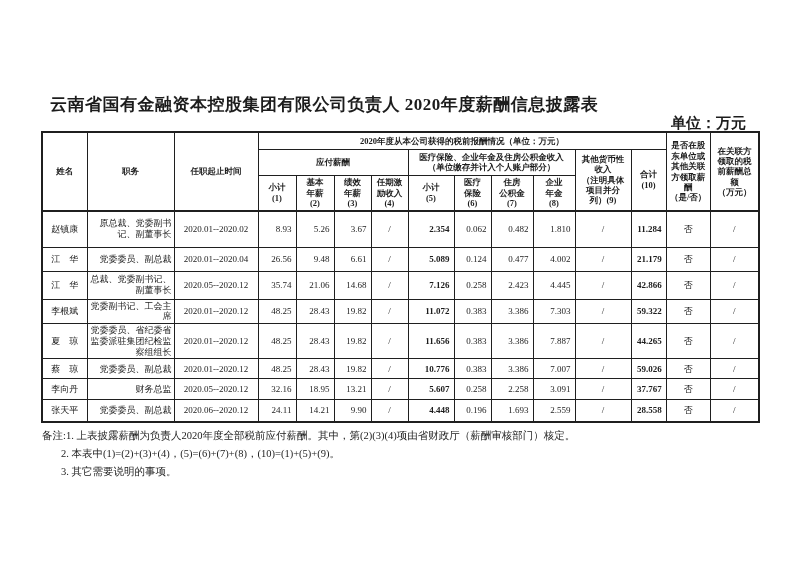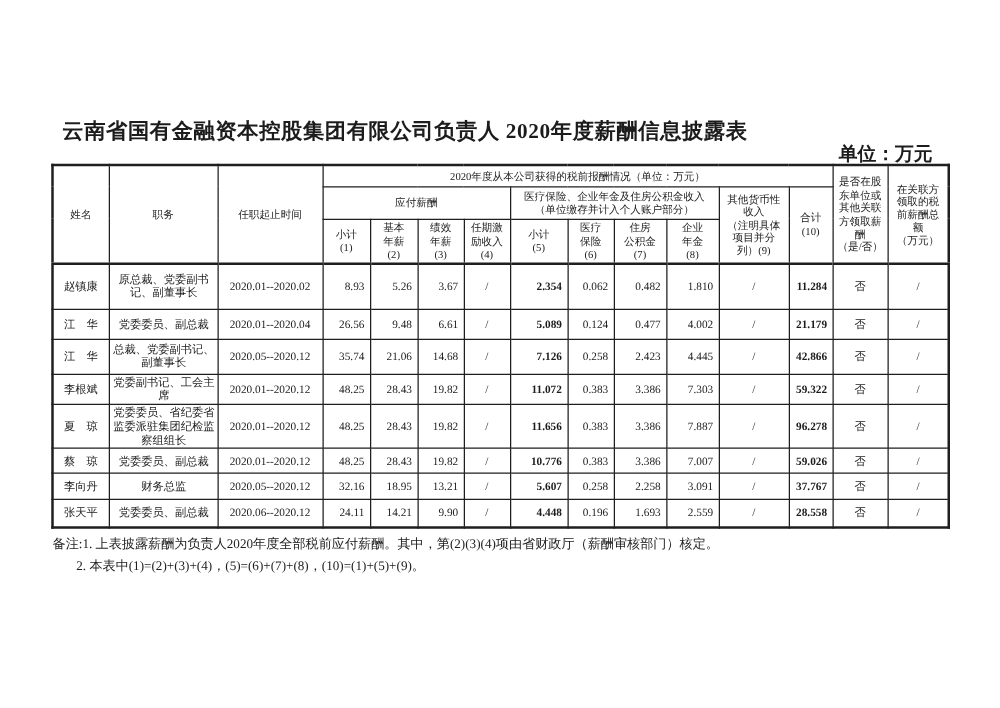--- a/index.html
+++ b/index.html
@@ -14,39 +14,39 @@
   .unit-label{
     position:absolute;top:114px;left:41px;width:705px;text-align:right;
     font-size:15px;font-weight:bold;
   }
   table.salary{
     position:absolute;top:131px;left:41px;width:717px;
     border-collapse:collapse;table-layout:fixed;border:2px solid #1f1f1f;
   }
   .salary th,.salary td{border:1px solid #1f1f1f;overflow:hidden;vertical-align:middle;}
   .salary th{
-    font-size:8.5px;font-weight:normal;text-align:center;line-height:1.22;
+    font-size:8.5px;font-weight:bold;text-align:center;line-height:1.22;
     padding:0 1px;white-space:pre-line;
   }
   .salary thead tr:nth-child(1){height:17px;}
   .salary thead tr:nth-child(2){height:26px;}
   .salary thead tr:nth-child(3){height:36px;}
   .salary thead th{border-bottom-color:#1f1f1f;}
   .salary thead tr:nth-child(3) th,
   .salary thead th[rowspan]{border-bottom-width:2px;}
   .salary td{font-size:9px;line-height:1.2;padding:1px 2px;}
   .salary tbody tr:nth-child(1){height:36px;}
   .salary tbody tr:nth-child(2){height:24px;}
   .salary tbody tr:nth-child(3){height:28px;}
   .salary tbody tr:nth-child(4){height:23px;}
   .salary tbody tr:nth-child(5){height:32px;}
   .salary tbody tr:nth-child(6){height:20px;}
   .salary tbody tr:nth-child(7){height:21px;}
   .salary tbody tr:nth-child(8){height:22px;}
-  .salary td.l{text-align:center;padding-left:3px;margin-left:12px;}
+  .salary td.l{text-align:right;padding-left:3px;margin-left:12px;}
   .salary td.c{text-align:center;}
   .salary td.r{text-align:right;padding-right:4px;}
   .salary td.b{font-weight:bold;}
   .notes{position:absolute;top:427px;left:42px;width:716px;font-size:10.5px;line-height:18px;}
   .note.indent{margin-left:19px;}
 </style>
 </head>
 <body>
 
 <div class="doc-title">云南省国有金融资本控股集团有限公司负责人 2020年度薪酬信息披露表</div>
@@ -200,21 +200,21 @@
         <td class="c">2020.01--2020.12</td>
         <td class="r">48.25</td>
         <td class="r">28.43</td>
         <td class="r">19.82</td>
         <td class="c">/</td>
         <td class="r b">11.656</td>
         <td class="r">0.383</td>
         <td class="r">3.386</td>
         <td class="r">7.887</td>
         <td class="c">/</td>
-        <td class="r b">96.278</td>
+        <td class="r b">44.265</td>
         <td class="c">否</td>
         <td class="c">/</td>
       </tr>
       <tr>
         <td class="c">蔡　琼</td>
         <td class="l">党委委员、副总裁</td>
         <td class="c">2020.01--2020.12</td>
         <td class="r">48.25</td>
         <td class="r">28.43</td>
         <td class="r">19.82</td>
@@ -261,13 +261,14 @@
         <td class="r b">28.558</td>
         <td class="c">否</td>
         <td class="c">/</td>
       </tr>
     </tbody>
 </table>
 
 <div class="notes">
   <div class="note">备注:1. 上表披露薪酬为负责人2020年度全部税前应付薪酬。其中，第(2)(3)(4)项由省财政厅（薪酬审核部门）核定。</div>
   <div class="note indent">2. 本表中(1)=(2)+(3)+(4)，(5)=(6)+(7)+(8)，(10)=(1)+(5)+(9)。</div>
+  <div class="note indent">3. 其它需要说明的事项。</div>
 </div>
 
 </body></html>

